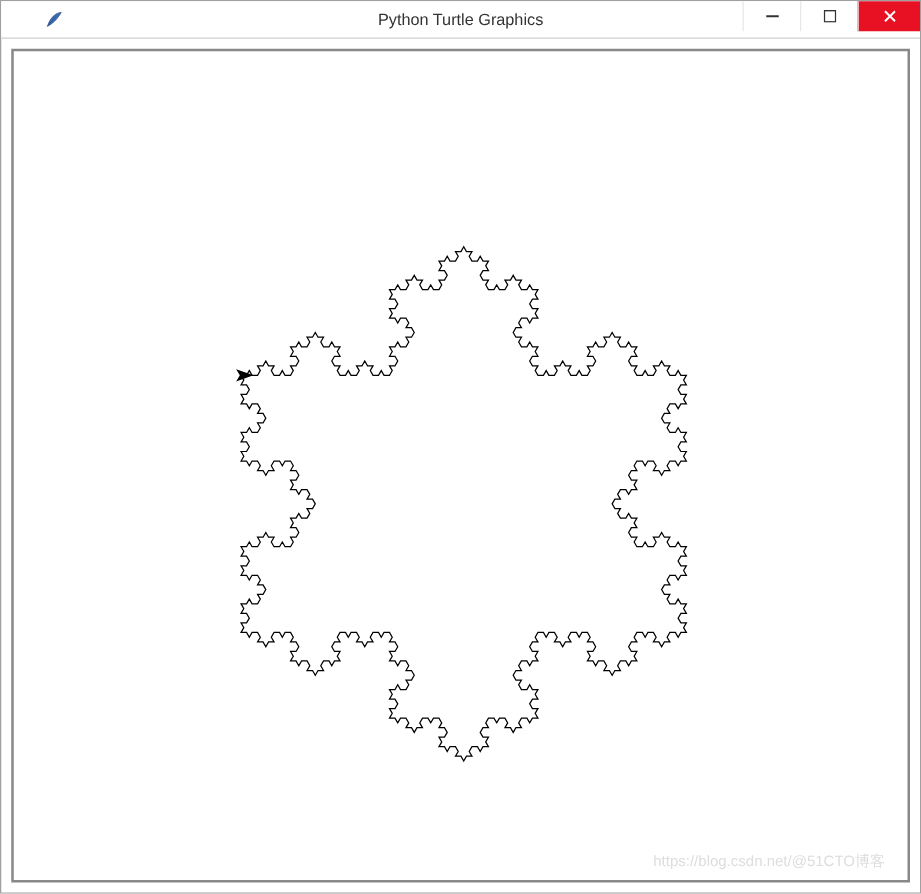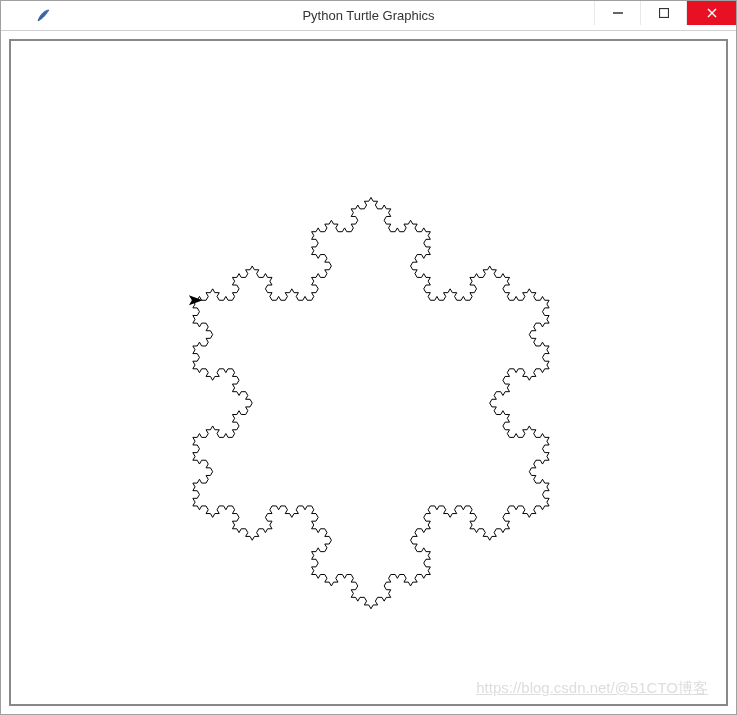--- a/index.html
+++ b/index.html
@@ -71,25 +71,24 @@
       flex: 1;
       margin: 8px;
       border: 2px solid #888;
       background: #fff;
       position: relative;
     }
     .watermark {
       position: absolute;
       right: 18px;
       bottom: 6px;
-      font-size: 15px;
+      font-size: 12px;
       color: #ddd;
       user-select: none;
       pointer-events: none;
-      text-decoration: underline;
     }
     svg.koch {
       position: absolute;
       top: 0;
       left: 0;
       width: 100%;
       height: 100%;
     }
   </style>
 </head>

